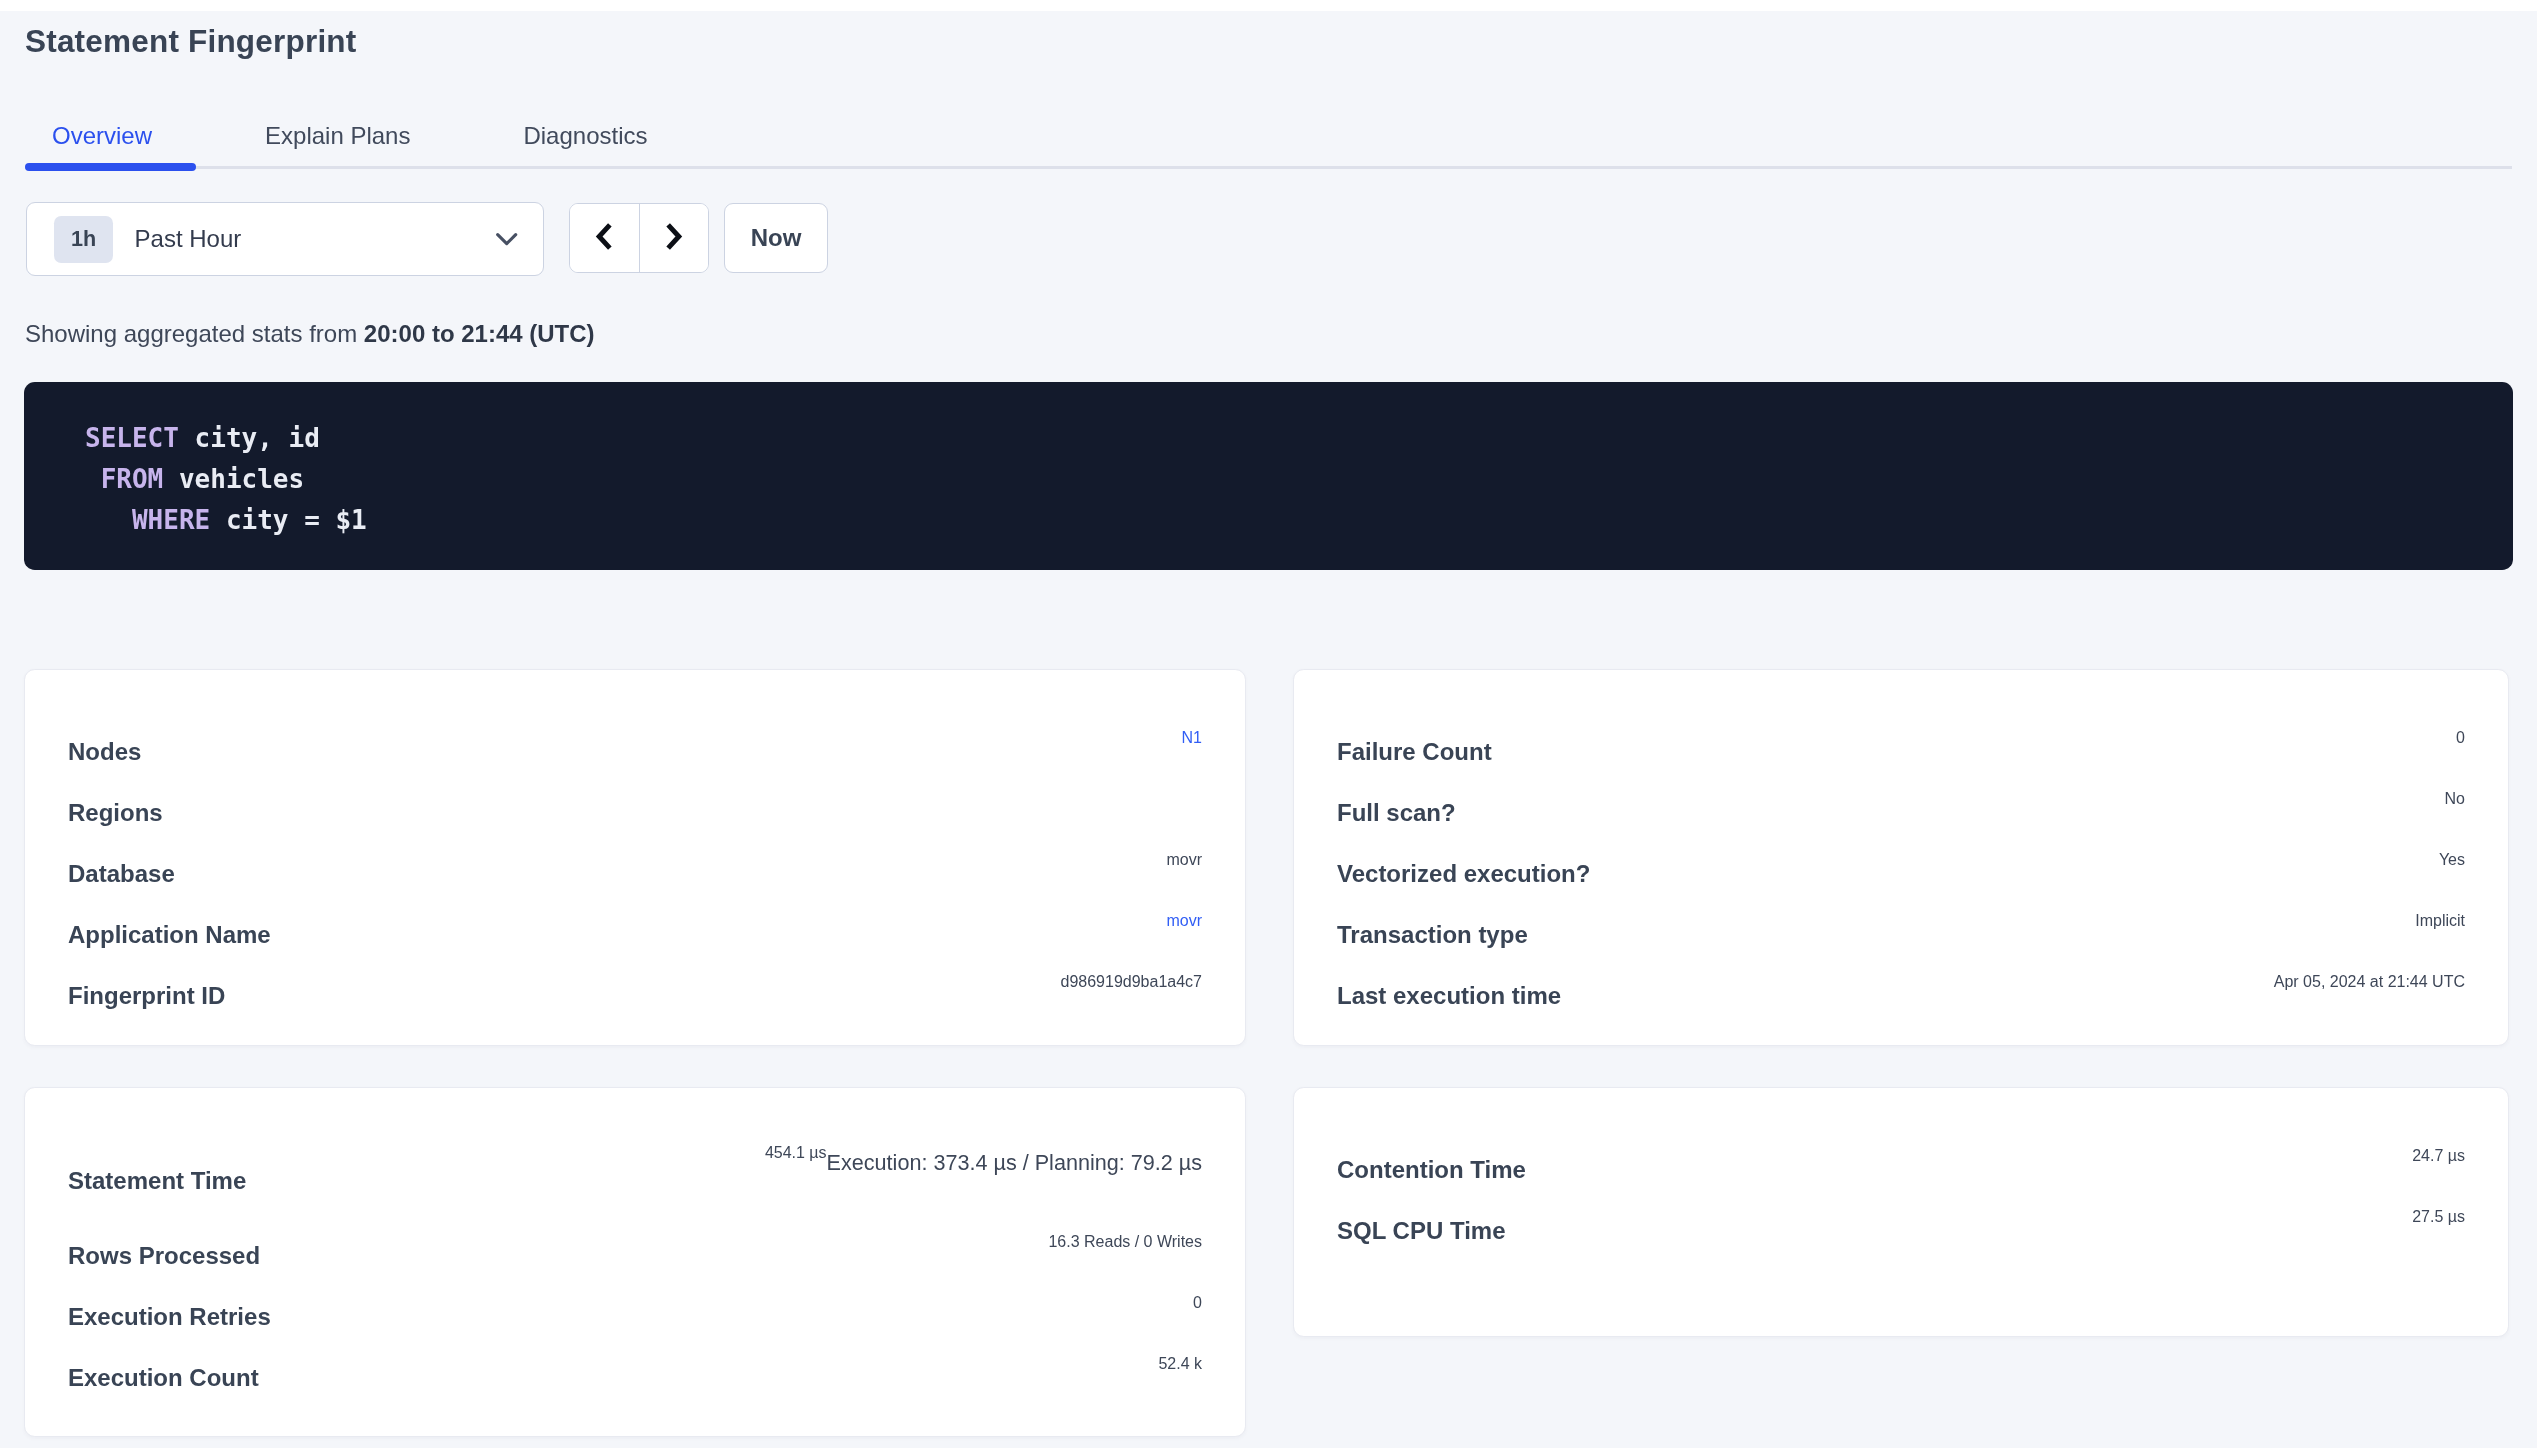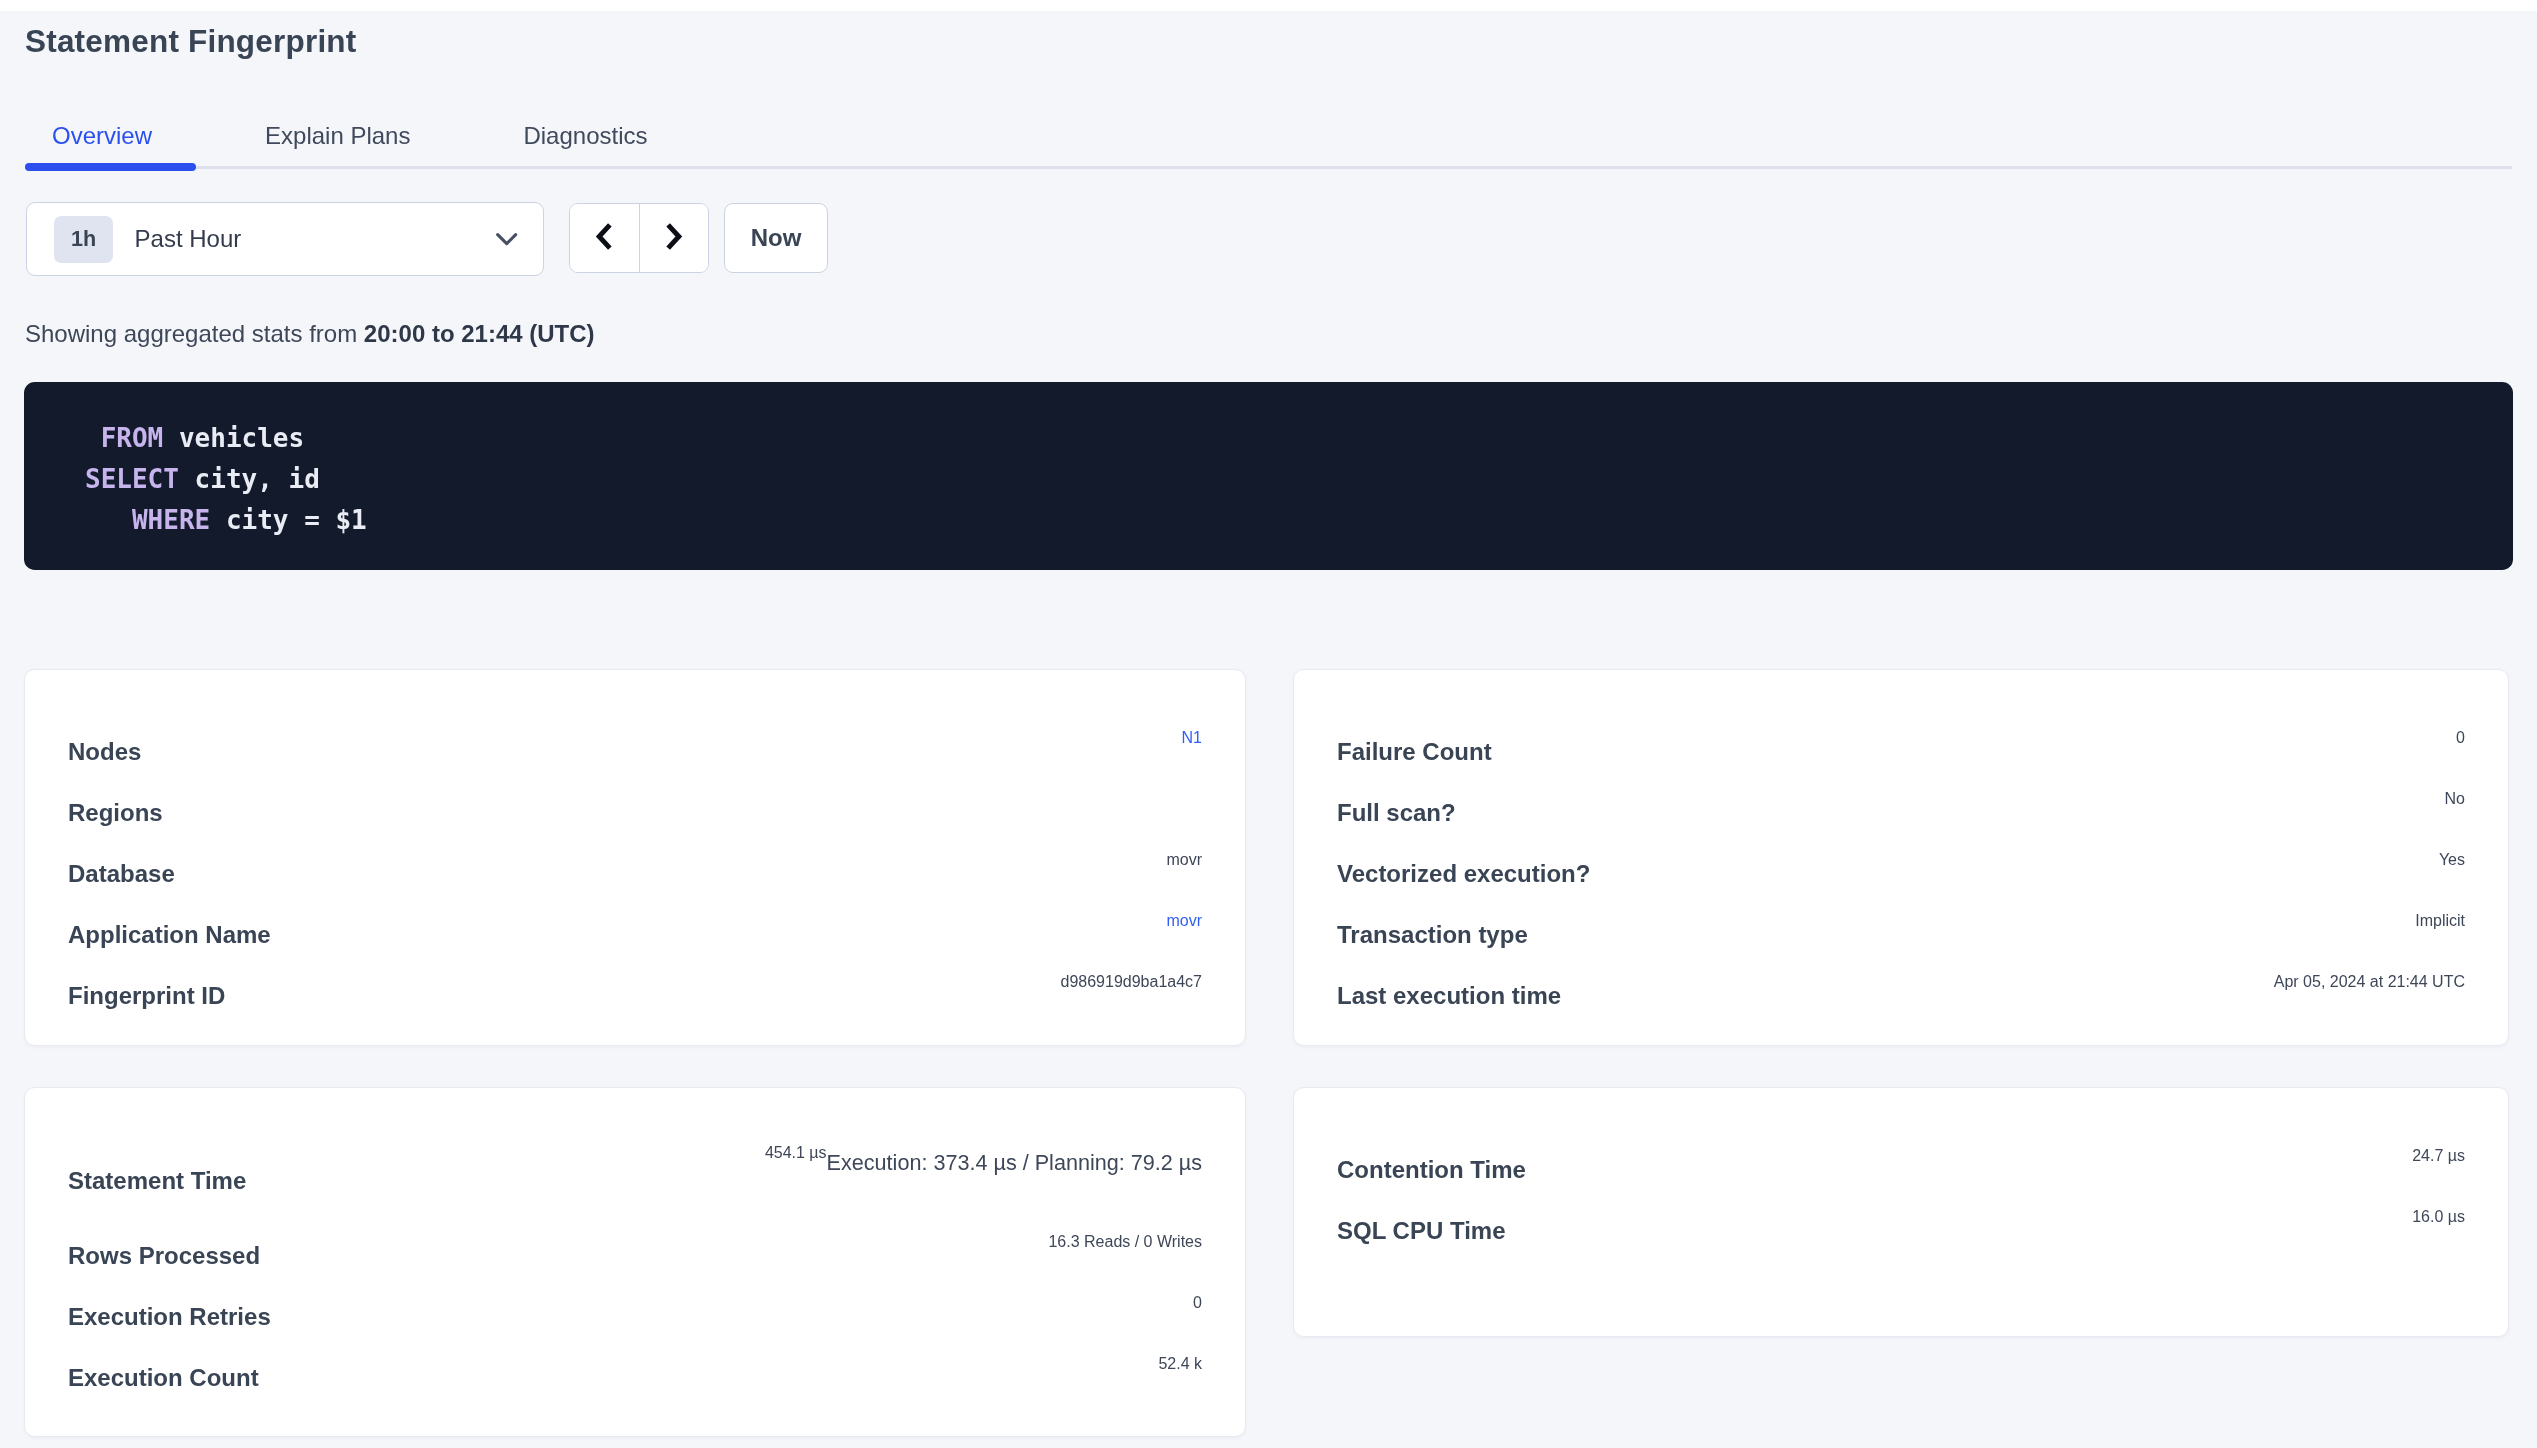--- a/index.html
+++ b/index.html
@@ -94,22 +94,22 @@
           </svg>
       </span>
     </div>
   </div>
 
   <div class="now-btn">Now</div>
 
   <div class="stats-note"><span>Showing aggregated stats from </span><span class="bold">20:00 to 21:44 (UTC)</span></div>
 
   <div class="sql-box">
+    <div class="sql-line"><span class="sql-kw">SELECT</span><span> city, id</span></div>
     <div class="sql-line"><span class="sql-kw"> FROM</span><span> vehicles</span></div>
-    <div class="sql-line"><span class="sql-kw">SELECT</span><span> city, id</span></div>
     <div class="sql-line"><span class="sql-kw">   WHERE</span><span> city = $1</span></div>
   </div>
 
   <div class="card card-meta">
     <div class="row">
       <span class="label">Nodes</span>
       <span class="value link">N1</span>
     </div>
     <div class="row">
       <span class="label">Regions</span>
@@ -174,18 +174,18 @@
     </div>
   </div>
 
   <div class="card card-wait-stats">
     <div class="row">
       <span class="label">Contention Time</span>
       <span class="value">24.7 µs</span>
     </div>
     <div class="row">
       <span class="label">SQL CPU Time</span>
-      <span class="value">16.0 µs</span>
+      <span class="value">27.5 µs</span>
     </div>
   </div>
 
 </div>
 
 
 </body></html>

